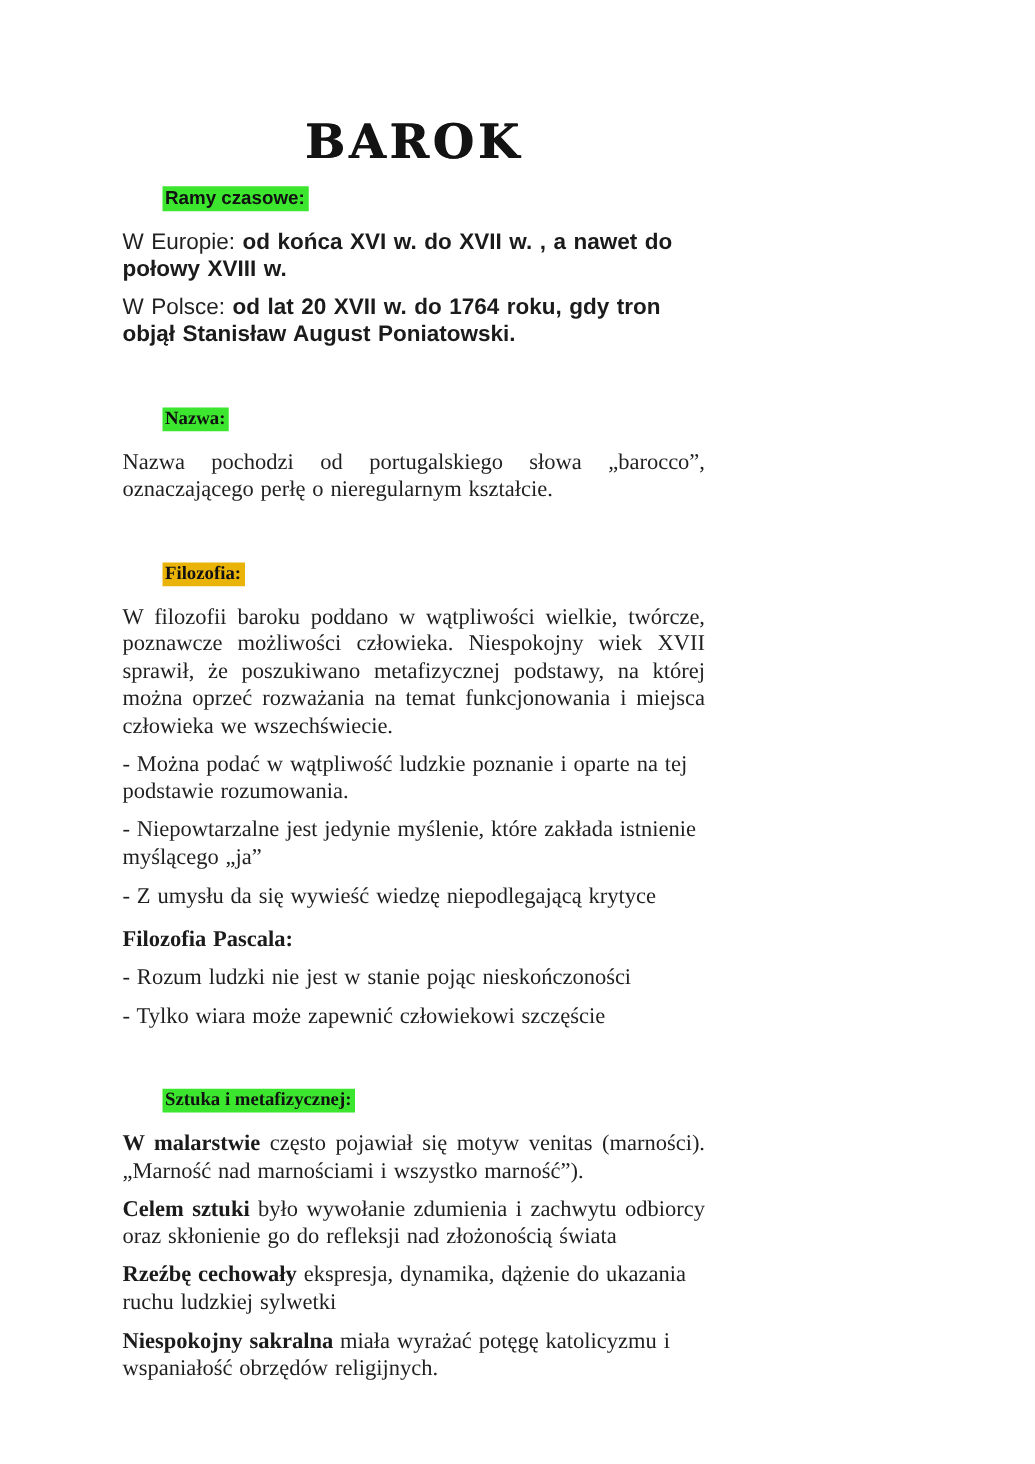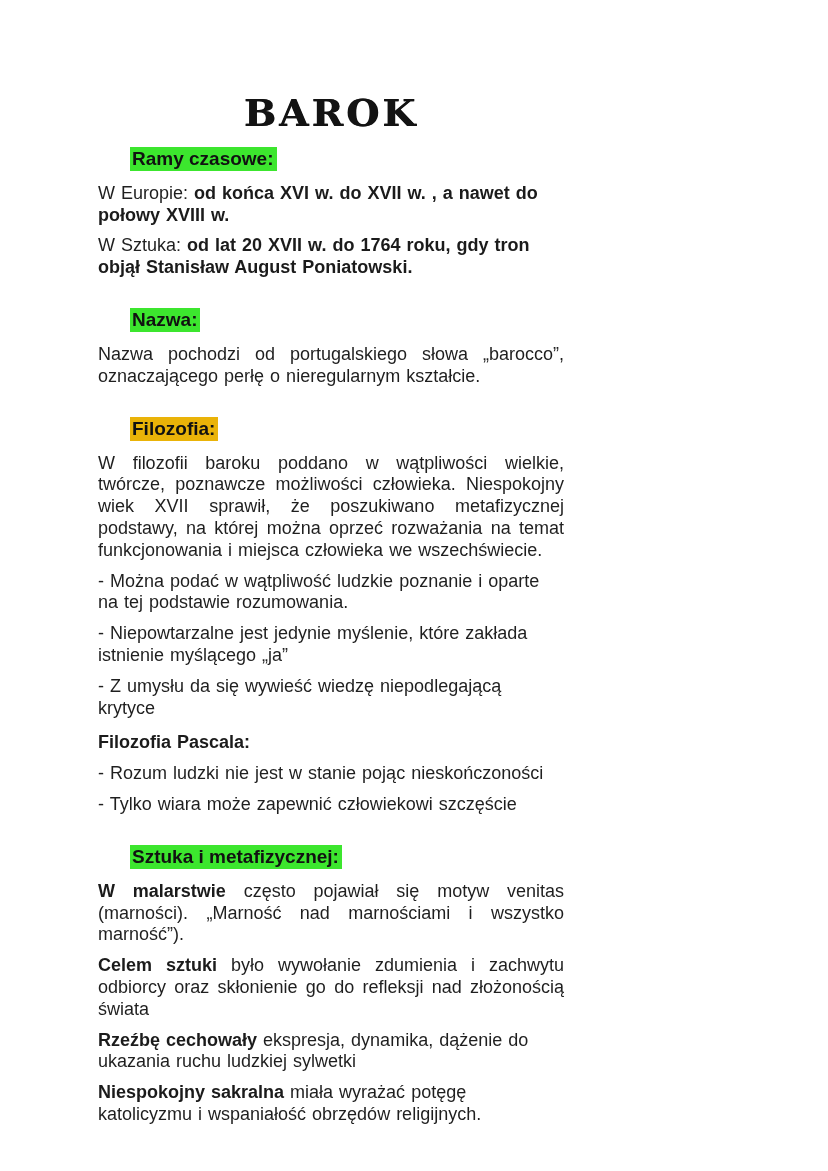--- a/index.html
+++ b/index.html
@@ -29,25 +29,26 @@
     font-size: 38px;
     line-height: 1.1;
     letter-spacing: 3px;
     color: #131313;
     text-shadow: 0.6px 0 0 #131313;
   }
   section.doc-section {
     margin: 0;
   }
   section.doc-section + section.doc-section {
-    margin-top: 30px;
+    margin-top: 45px;
+    font-family: Liberation Serif, serif;
   }
   h2.section-heading {
     margin: 0 0 13px 0;
-    font-size: 19px;
+    font-size: 15px;
     line-height: 22px;
     font-weight: bold;
     color: #111111;
     padding-left: 32px;
   }
   h2.section-heading mark.hl {
     color: #111111;
     padding: 1px 3px 2px 2px;
     
   }
@@ -72,21 +73,21 @@
 </style>
 </head>
 <body>
 
 <main class="page">
   <h1 class="doc-title">BAROK</h1>
   <div id="sections">
       <section class="doc-section">
         <h2 class="section-heading"><mark class="hl" style="background: rgb(60, 230, 46);">Ramy czasowe:</mark></h2>
         <p class="doc-para"><span>W Europie: </span><b>od końca XVI w. do XVII w. , a nawet do połowy XVIII w.</b></p>
-        <p class="doc-para"><span>W Sztuka: </span><b>od lat 20 XVII w. do 1764 roku, gdy tron objął Stanisław August Poniatowski.</b></p>
+        <p class="doc-para"><span>W Polsce: </span><b>od lat 20 XVII w. do 1764 roku, gdy tron objął Stanisław August Poniatowski.</b></p>
       </section>
       <section class="doc-section">
         <h2 class="section-heading"><mark class="hl" style="background: rgb(60, 230, 46);">Nazwa:</mark></h2>
         <p class="doc-para justify"><span>Nazwa pochodzi od portugalskiego słowa „barocco”, oznaczającego perłę o nieregularnym kształcie.</span></p>
       </section>
       <section class="doc-section">
         <h2 class="section-heading"><mark class="hl" style="background: #eab308;">Filozofia:</mark></h2>
         <p class="doc-para justify"><span>W filozofii baroku poddano w wątpliwości wielkie, twórcze, poznawcze możliwości człowieka. Niespokojny wiek XVII sprawił, że poszukiwano metafizycznej podstawy, na której można oprzeć rozważania na temat funkcjonowania i miejsca człowieka we wszechświecie.</span></p>
         <p class="doc-para"><span>- Można podać w wątpliwość ludzkie poznanie i oparte na tej podstawie rozumowania.</span></p>
         <p class="doc-para"><span>- Niepowtarzalne jest jedynie myślenie, które zakłada istnienie myślącego „ja”</span></p>

